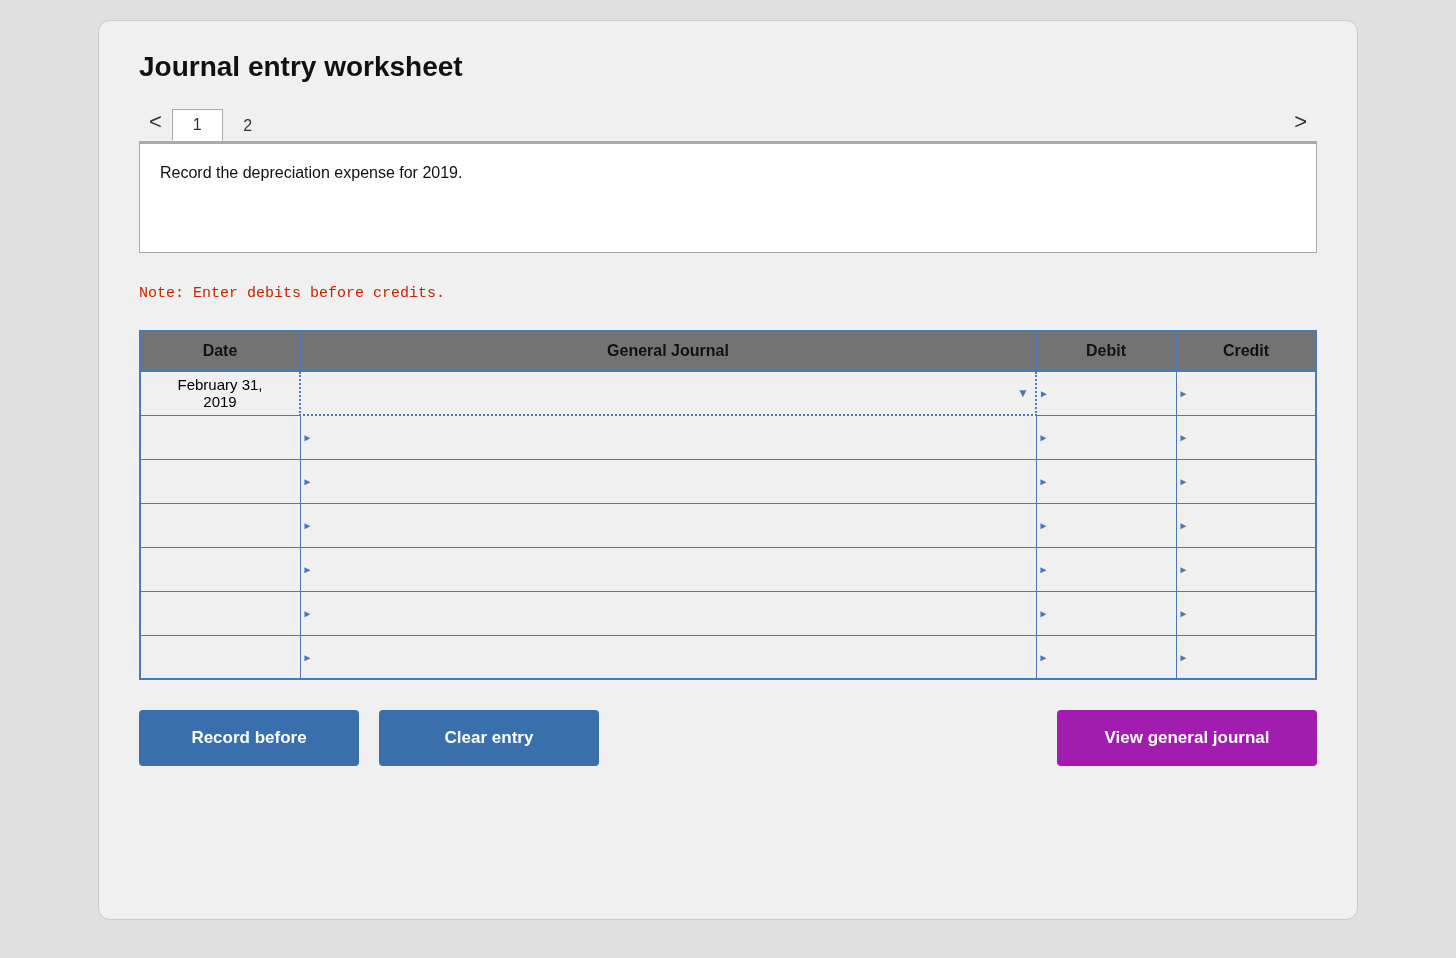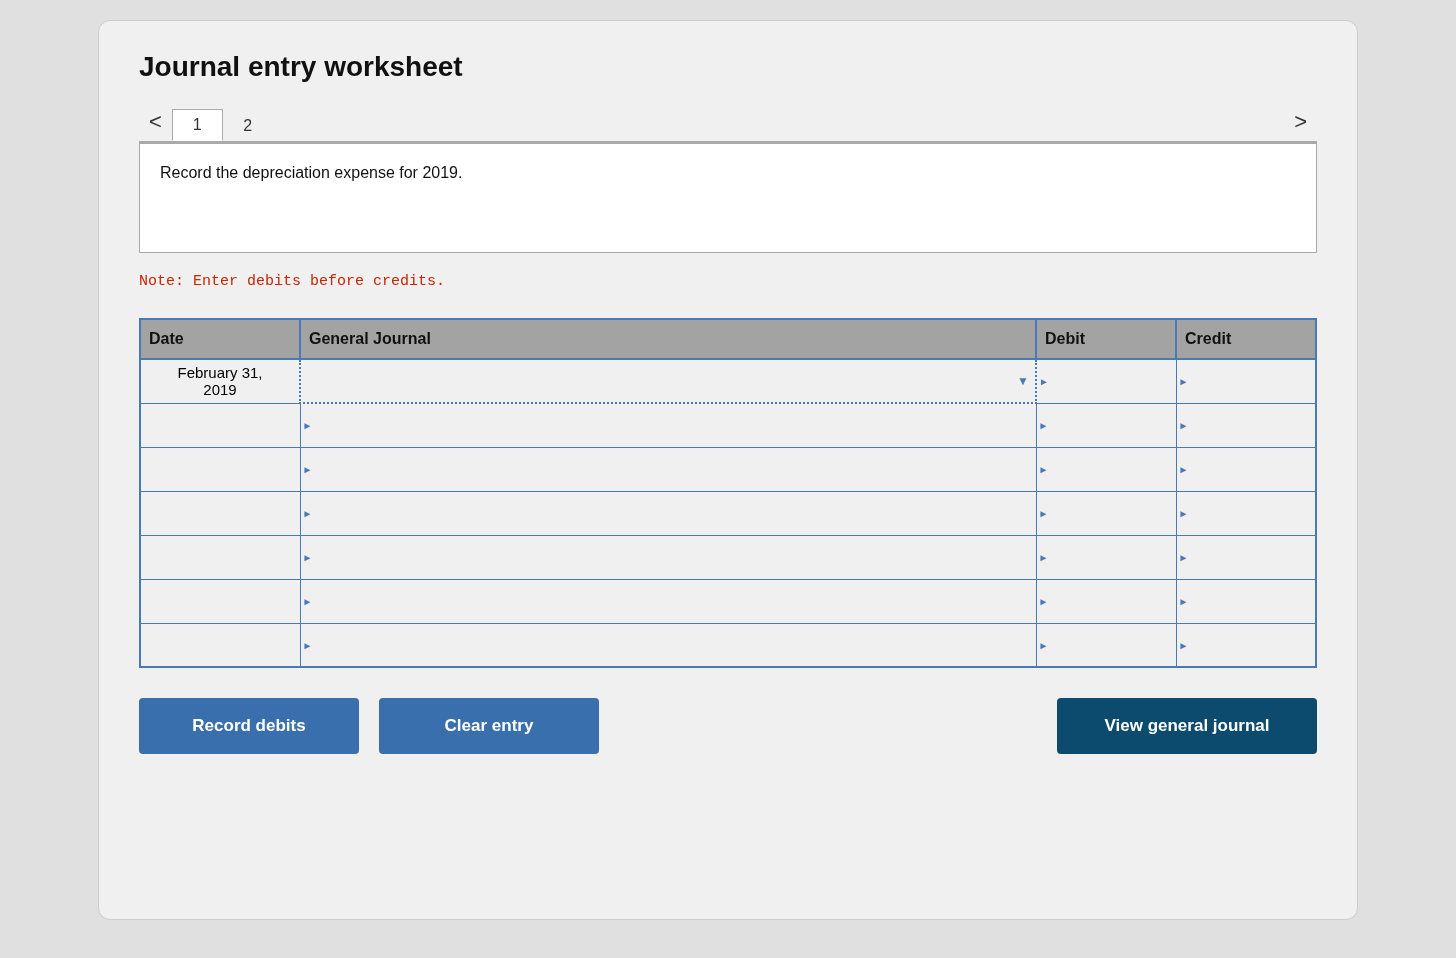--- a/index.html
+++ b/index.html
@@ -57,43 +57,43 @@
     .tab.inactive {
       background: #f0f0f0;
       border: none;
       font-size: 16px;
     }
     
     .instructions-box {
       border: 1px solid #aaa;
       background: white;
       padding: 20px;
-      margin-bottom: 20px;
+      margin-bottom: 32px;
       min-height: 110px;
       font-size: 16px;
       color: #111;
     }
     .note-text {
       color: #cc2200;
       font-family: 'Courier New', monospace;
       font-size: 15px;
       margin-bottom: 28px;
     }
     
     .journal-table {
       width: 100%;
       border-collapse: collapse;
       border: 2px solid #4a7ab5;
       margin-bottom: 30px;
     }
     .journal-table th {
-      background: #a3a3a3;
+      background: #737373;
       border: 2px solid #4a7ab5;
       padding: 10px 8px;
-      text-align: left;
+      text-align: center;
       font-weight: bold;
       font-size: 16px;
       color: #111;
     }
     .journal-table td {
       border: 1px solid #4a7ab5;
       padding: 0;
       height: 44px;
       vertical-align: middle;
     }
@@ -155,21 +155,21 @@
       min-width: 220px;
       text-align: center;
     }
     .btn-record {
       margin-right: 20px;
     }
     .btn-clear {
       margin-right: auto;
     }
     .btn-view {
-      background: #0c4a6e;
+      background: #a21caf;
       min-width: 260px;
     }
     .tab-row {
       display: flex;
       align-items: flex-end;
       border-bottom: 2px solid #aaa;
       margin-bottom: 0;
     }
     .tab-wrapper {
       display: flex;
@@ -289,17 +289,17 @@
             <span class="cell-arrow" style="color: rgb(74, 122, 181); font-size: 10px;">►</span>
           </td>
           <td class="td-credit cell-with-arrow" style="position: relative;">
             <span class="cell-arrow" style="color: rgb(74, 122, 181); font-size: 10px;">►</span>
           </td>
         </tr>
       </tbody>
   </table>
 
   <div class="button-row">
-    <button class="btn btn-record">Record debits</button>
+    <button class="btn btn-record">Record before</button>
     <button class="btn btn-clear">Clear entry</button>
     <button class="btn btn-view">View general journal</button>
   </div>
 </div>
 
 </body></html>

